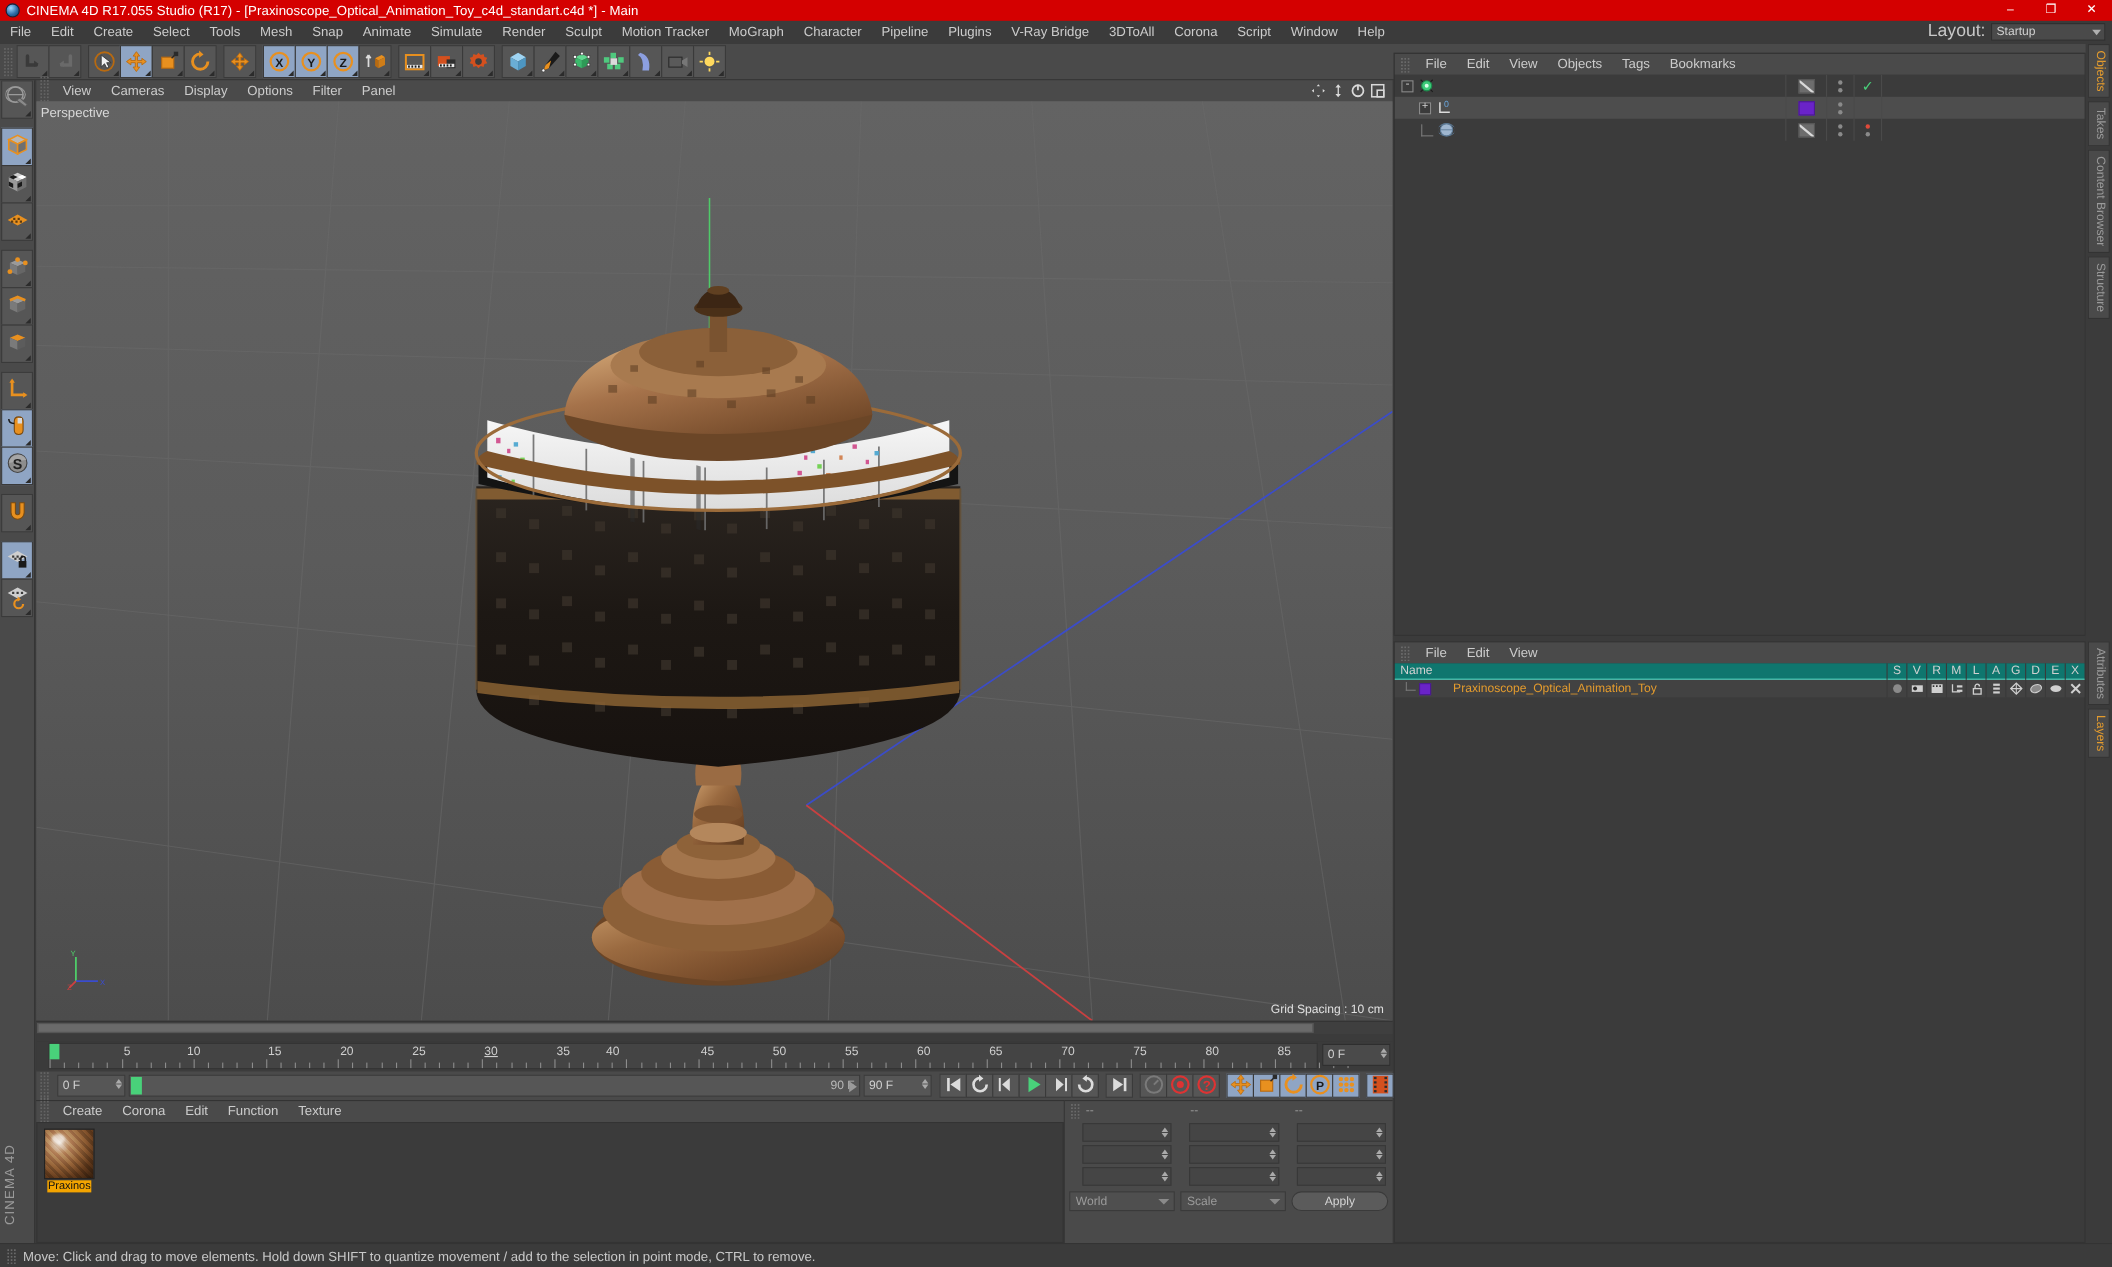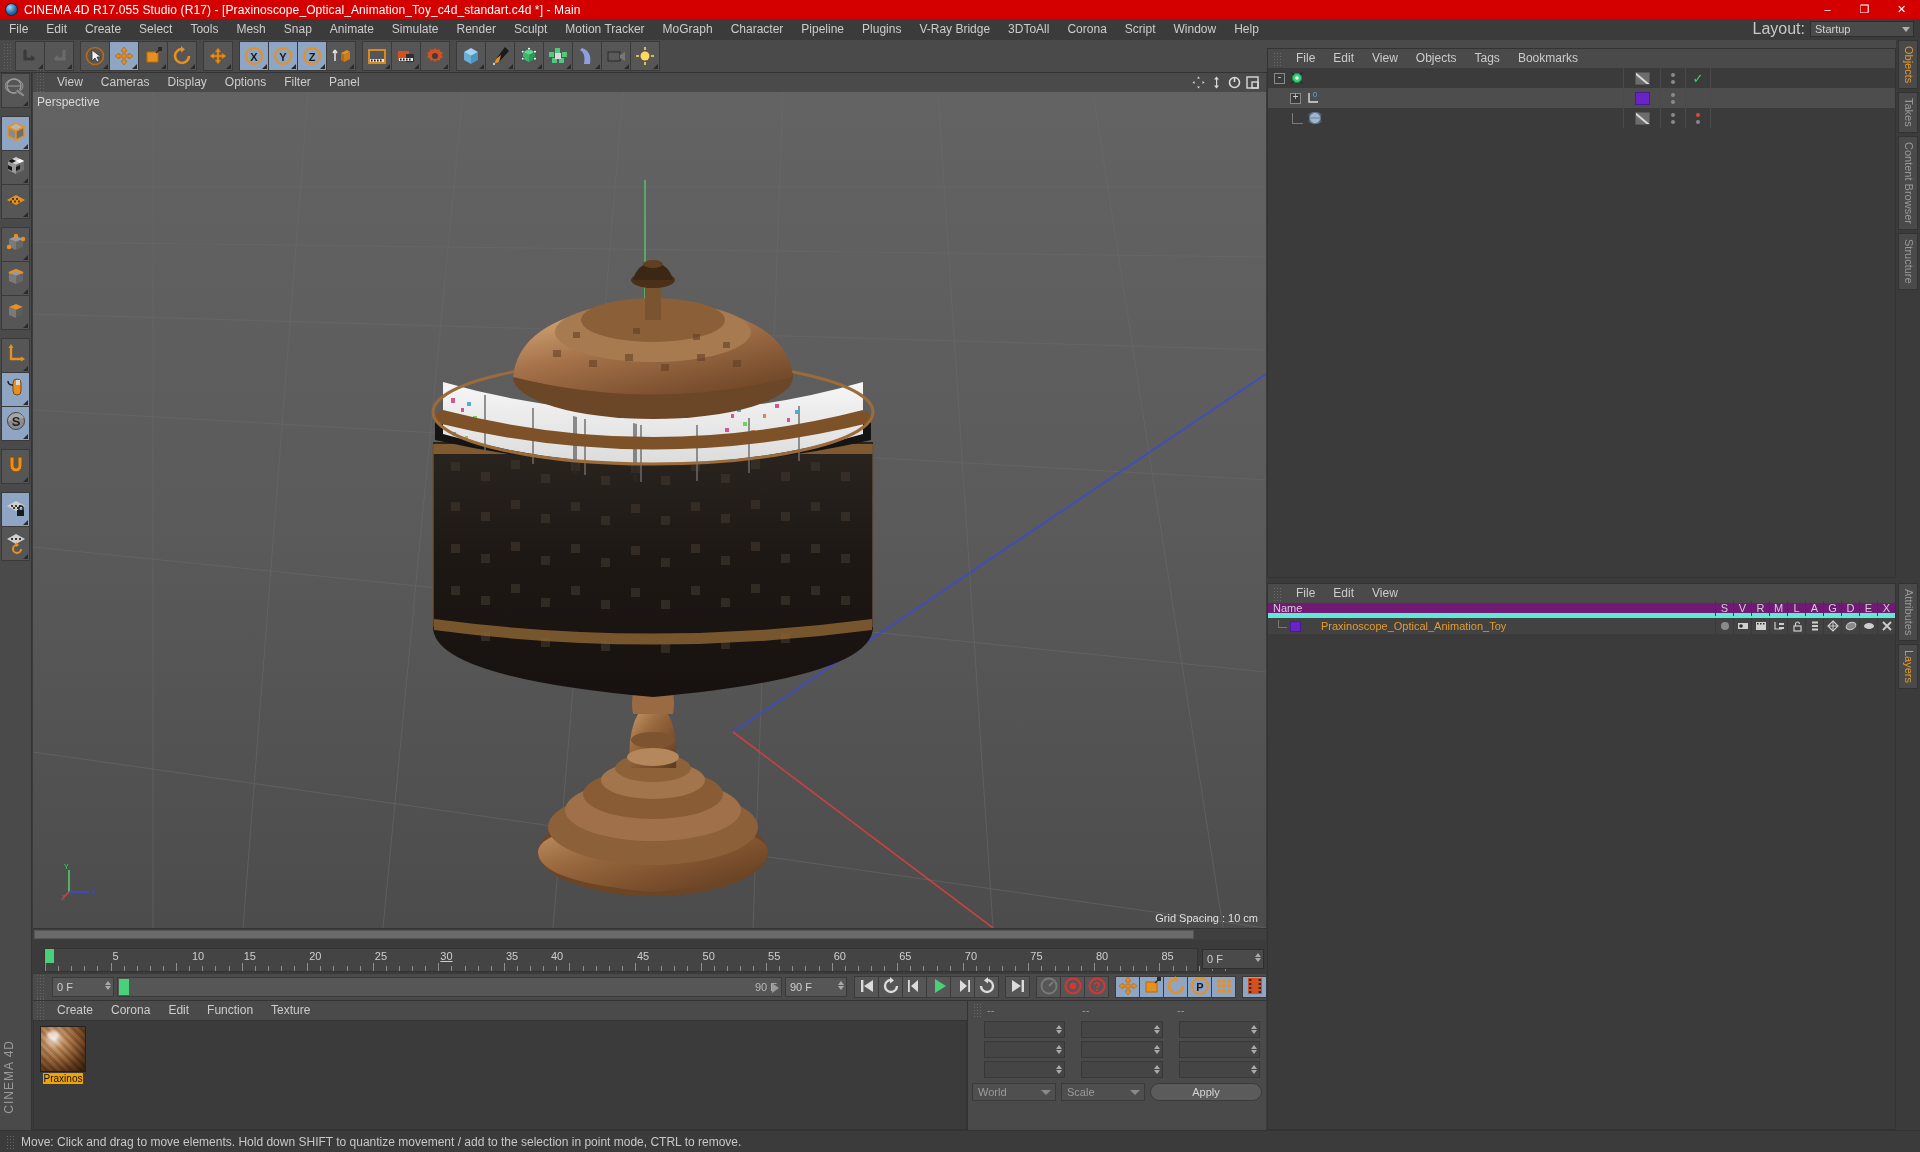--- a/index.html
+++ b/index.html
@@ -202,21 +202,21 @@
   .co-rows { padding:1px 3px 0 3px; }
   .co-row { display:flex; align-items:center; height:19px; margin-bottom:1px; }
   .co-lab { width:13px; font-size:11px; color:#cfcfcf; text-align:left; }
   .co-inp {
     flex:1; height:17px; background:#454545; border:1px solid #383838;
     font-size:11px; color:#9b9b9b; display:flex; align-items:center; padding:0 4px;
     position:relative; margin-right:3px;
   }
   .co-btns { display:flex; align-items:center; gap:5px; padding:3px 4px 0 4px;}
   .co-sel {
-    width:84px; height:18px; background:#4f4f4f; border:1px solid #3a3a3a;
+    width:96px; height:18px; background:#4f4f4f; border:1px solid #3a3a3a;
     font-size:11px; color:#9b9b9b; display:flex; align-items:center; padding:0 5px; position:relative;
   }
   .co-sel .arw { position:absolute; right:4px; top:6px; width:0;height:0;
     border-left:5px solid transparent;border-right:5px solid transparent;border-top:5px solid #8a8a8a;}
   .co-apply {
     flex:1; height:18px; background:#5b5b5b; border:1px solid #3a3a3a; border-radius:9px;
     font-size:11px; color:#d5d5d5; display:flex; align-items:center; justify-content:center;
   }
 
   
@@ -257,22 +257,22 @@
 
   
   .laymgr {
     position:absolute; left:1267px; top:583px; width:629px; height:547px;
     background:#3b3b3b; border:1px solid #333;
   }
   .lm-menu { height:19px; display:flex; align-items:center; background:#4a4a4a; }
   .lm-menu .g { width:9px; height:14px; margin:0 5px;
     background-image: radial-gradient(#6a6a6a 0.8px, transparent 0.9px); background-size:3px 3px;}
   .lm-menu .mi { padding:0 9px; font-size:12px; color:#cccccc; line-height:19px;}
-  .lm-head { position:absolute; left:0; top:19px; right:0; height:15px; background:#701a75;
-     display:flex; align-items:center; border-bottom:5px solid #5eead4;}
+  .lm-head { position:absolute; left:0; top:19px; right:0; height:15px; background:#0f766e;
+     display:flex; align-items:center; border-bottom:1px solid #5eead4;}
   .lm-head .nm { padding-left:5px; font-size:11px; color:#d0d0d0; flex:1;}
   .lm-head .c { width:18px; text-align:center; font-size:11px; color:#d0d0d0;
      border-left:1px solid #3a3a3a; line-height:15px; }
   .lm-row { position:absolute; left:0; top:34px; right:0; height:16px; display:flex; align-items:center;
      background:#424242;}
   .lm-row .swa { width:11px; height:11px; background:#6a23c8; border:1px solid #4a1a90; margin-left:22px;}
   .lm-row .nm { font-size:11px; color:#e39b2e; margin-left:20px; flex:1; white-space:nowrap;}
   .lm-row .c { width:18px; display:flex; align-items:center; justify-content:center;
      border-left:1px solid #3a3a3a; height:16px;}
   .lm-tree { position:absolute; left:10px; top:2px; width:9px; height:8px;
@@ -1013,21 +1013,21 @@
         <div class="tl-tick" style="left: 26.2222px; height: 5px;"></div>
         <div class="tl-tick" style="left: 39.3333px; height: 5px;"></div>
         <div class="tl-tick" style="left: 52.4444px; height: 5px;"></div>
         <div class="tl-tick" style="left: 65.5556px; height: 8px;"></div>
         <div class="tl-num" style="left: 65.5556px;">5</div>
         <div class="tl-tick" style="left: 78.6667px; height: 5px;"></div>
         <div class="tl-tick" style="left: 91.7778px; height: 5px;"></div>
         <div class="tl-tick" style="left: 104.889px; height: 5px;"></div>
         <div class="tl-tick" style="left: 118px; height: 5px;"></div>
         <div class="tl-tick" style="left: 131.111px; height: 8px;"></div>
-        <div class="tl-num" style="left: 145px;">10</div>
+        <div class="tl-num" style="left: 123px;">10</div>
         <div class="tl-tick" style="left: 144.222px; height: 5px;"></div>
         <div class="tl-tick" style="left: 157.333px; height: 5px;"></div>
         <div class="tl-tick" style="left: 170.444px; height: 5px;"></div>
         <div class="tl-tick" style="left: 183.556px; height: 5px;"></div>
         <div class="tl-tick" style="left: 196.667px; height: 8px;"></div>
         <div class="tl-num" style="left: 196.667px;">15</div>
         <div class="tl-tick" style="left: 209.778px; height: 5px;"></div>
         <div class="tl-tick" style="left: 222.889px; height: 5px;"></div>
         <div class="tl-tick" style="left: 236px; height: 5px;"></div>
         <div class="tl-tick" style="left: 249.111px; height: 5px;"></div>

